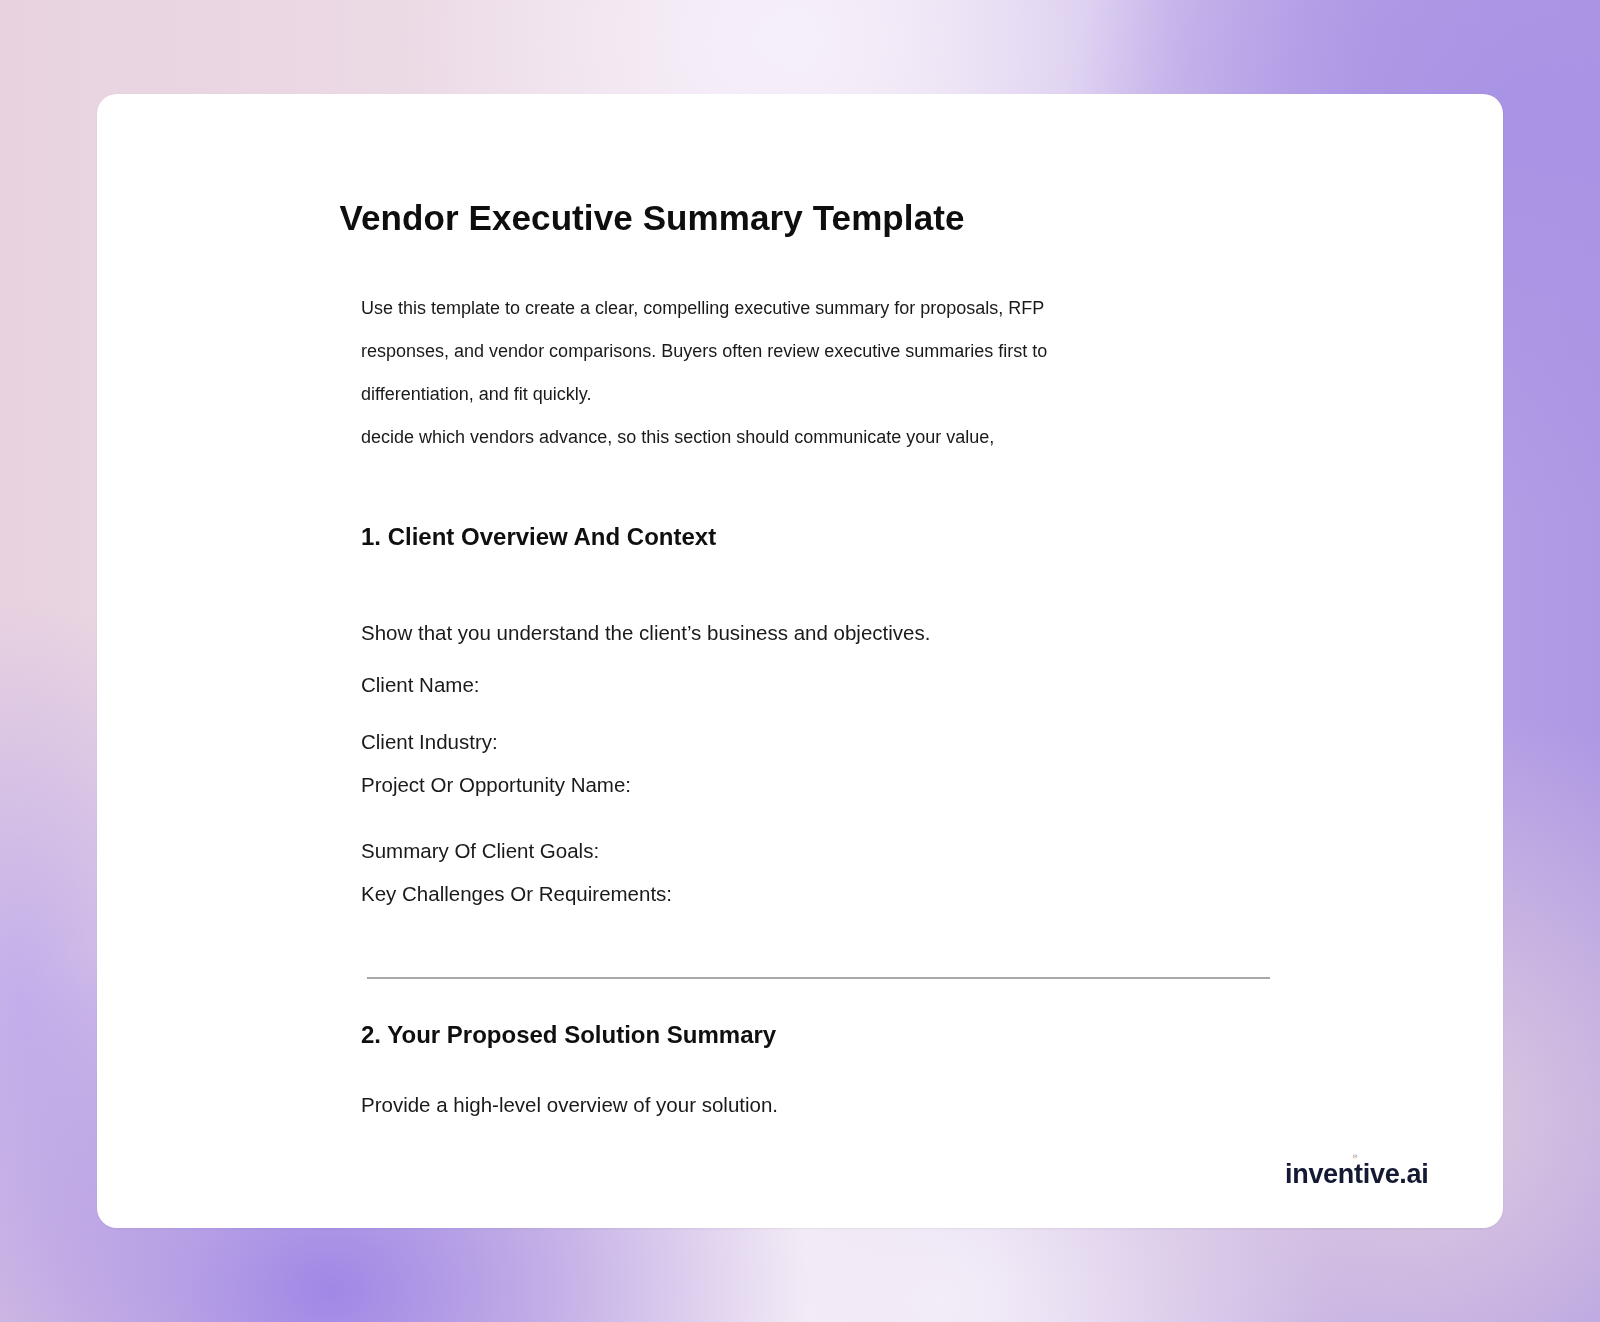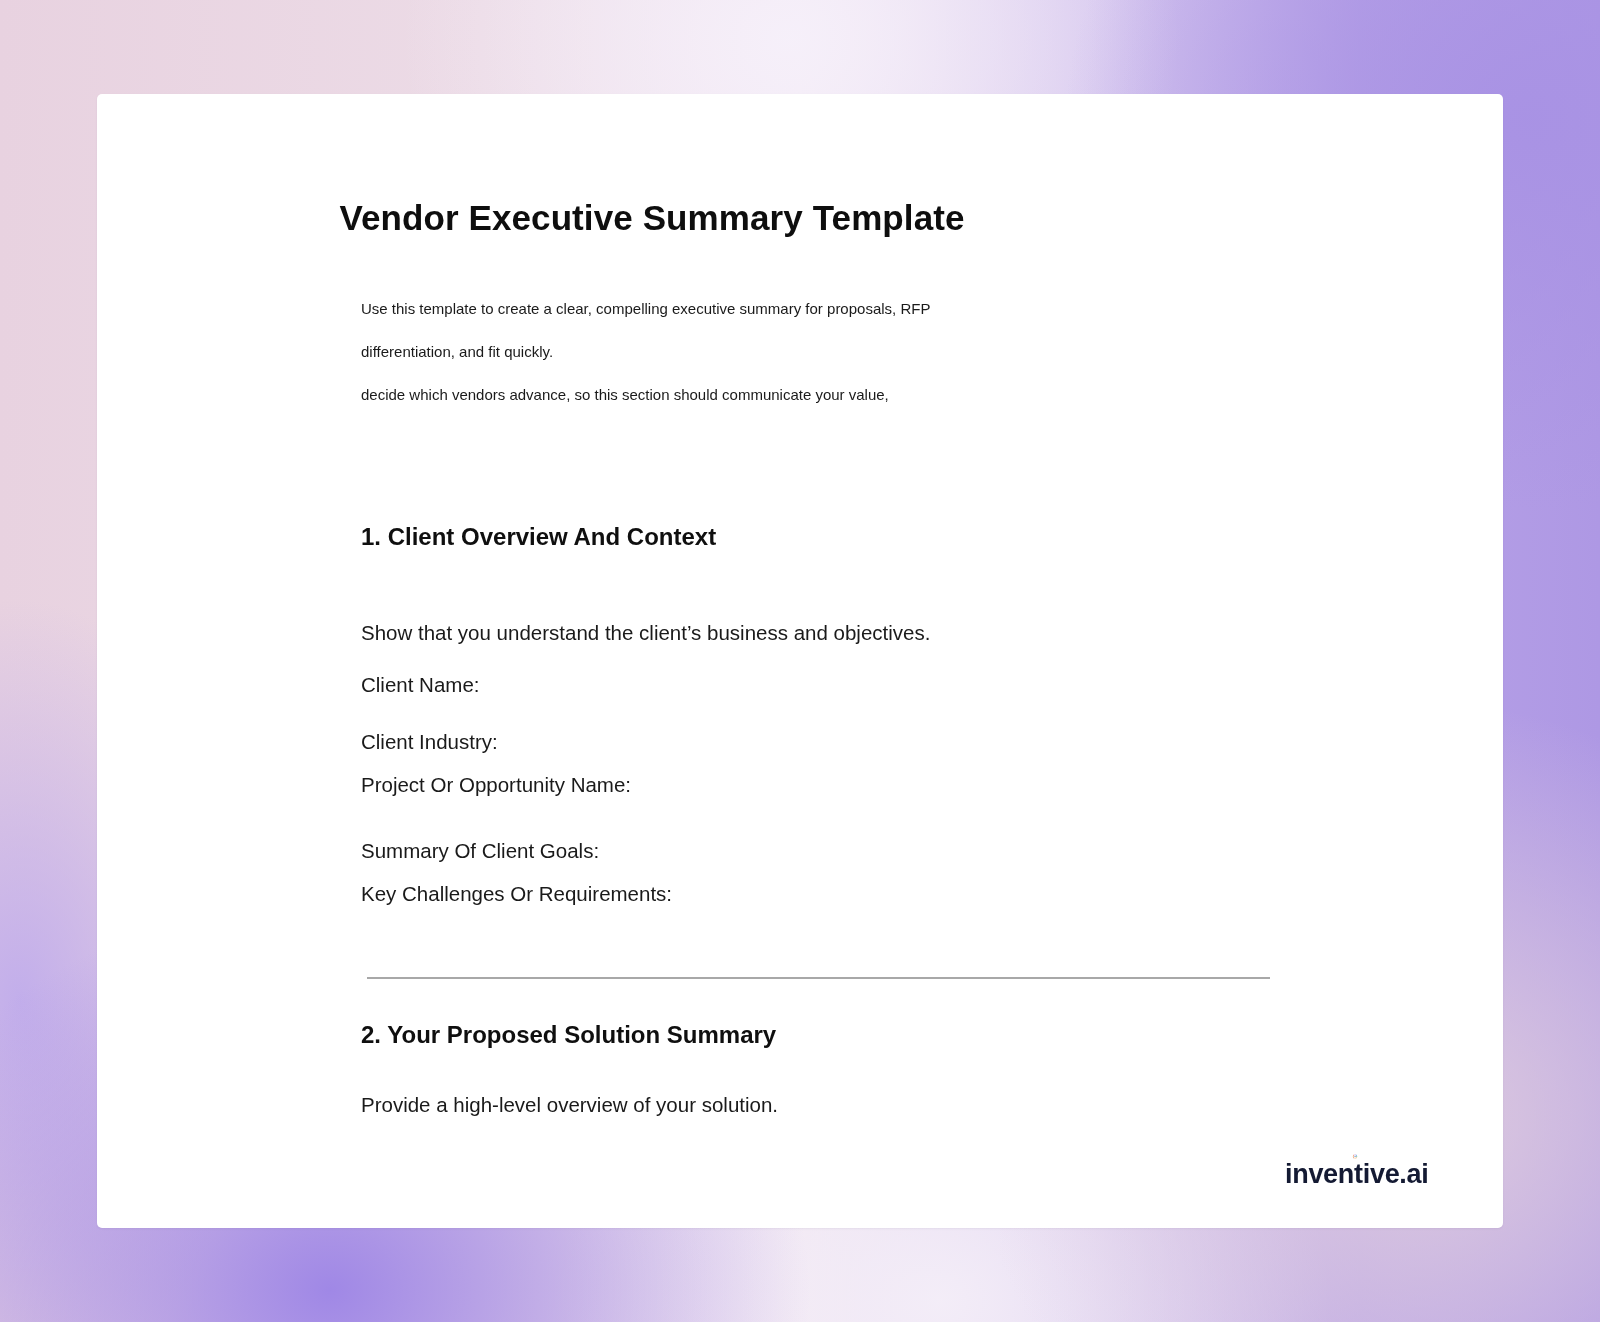--- a/index.html
+++ b/index.html
@@ -23,21 +23,21 @@
     }
     .bg-bottom-right {
       position: absolute; left: 1000px; top: 640px; width: 600px; height: 682px;
       background: radial-gradient(ellipse 560px 520px at 70% 70%, rgba(224,205,222,0.95), rgba(224,205,222,0) 80%);
     }
     .card {
       position: absolute;
       left: 97px; top: 94px;
       width: 1406px; height: 1134px;
       background: #ffffff;
-      border-radius: 5px;
+      border-radius: 20px;
       box-shadow: 0 1px 2px rgba(80,60,120,0.08);
     }
     .doc {
       position: absolute;
       left: 264px; 
       top: 0;
       width: 900px;
       color: #141414;
     }
     .title {
@@ -48,21 +48,21 @@
       text-align: center;
       font-size: 35px;
       font-weight: 700;
       letter-spacing: 0.1px;
       color: #0e0e0e;
     }
     .intro {
       position: absolute;
       left: 0; top: 193px;
       width: 900px;
-      font-size: 15px;
+      font-size: 18px;
       line-height: 43px;
       color: #1a1a1a;
     }
     .h2 {
       position: absolute;
       left: 0;
       font-size: 24px;
       font-weight: 700;
       color: #0f0f0f;
     }
@@ -102,20 +102,21 @@
 <div class="bg"></div>
 <div class="bg-bottom-right"></div>
 
 <div class="card">
   <div class="doc">
 
     <div class="title">Vendor Executive Summary Template</div>
 
     <div class="intro">
       <div>Use this template to create a clear, compelling executive summary for proposals, RFP</div>
+      <div>responses, and vendor comparisons. Buyers often review executive summaries first to</div>
       <div>differentiation, and fit quickly.</div>
       <div>decide which vendors advance, so this section should communicate your value,</div>
     </div>
 
     <div class="h2" style="top:429px;">1. Client Overview And Context</div>
     <div class="p" style="top:527px;">Show that you understand the client’s business and objectives.</div>
 
     <div class="p" style="top:579px;">Client Name:</div>
     <div class="p" style="top:636px;">Client Industry:</div>
     <div class="p" style="top:679px;">Project Or Opportunity Name:</div>

